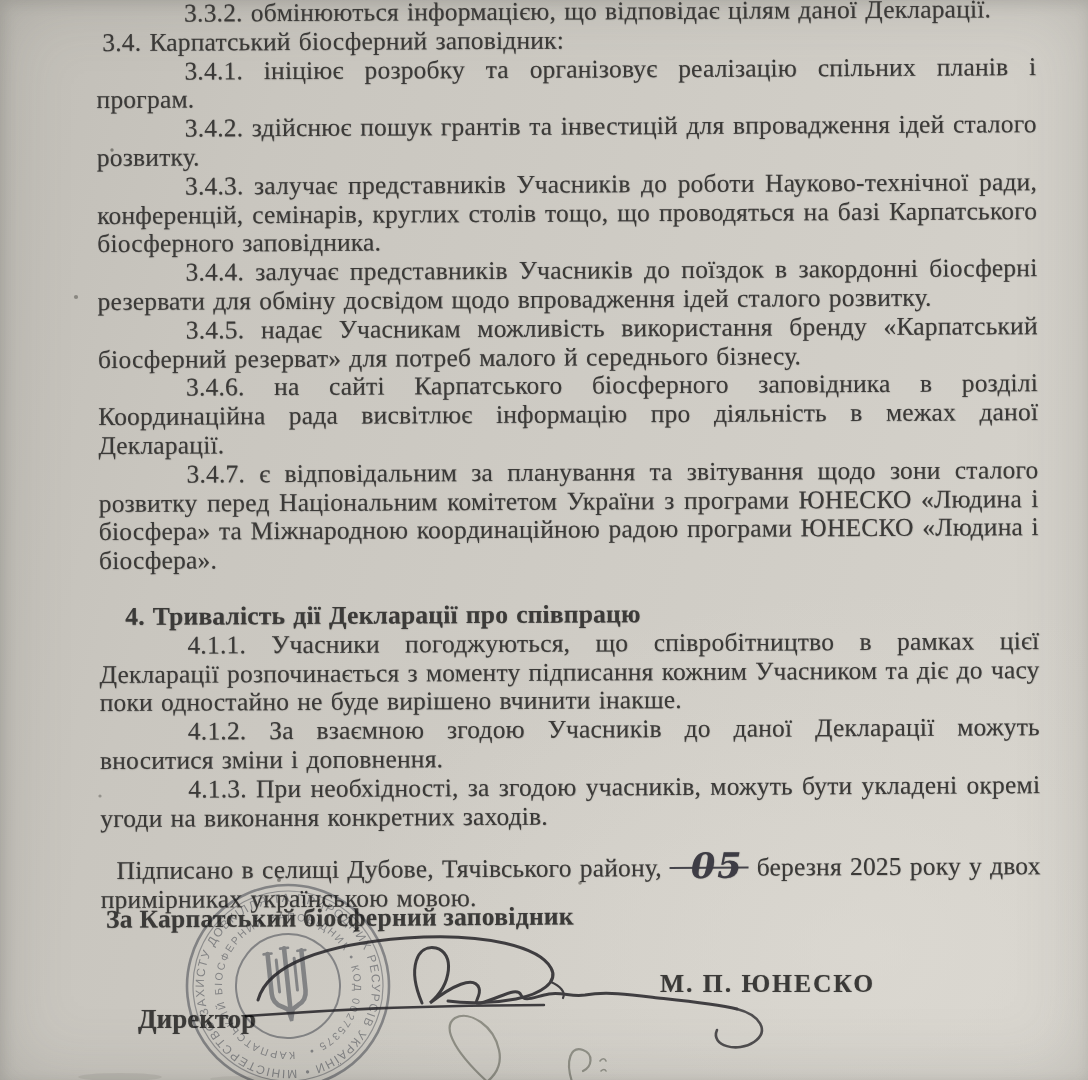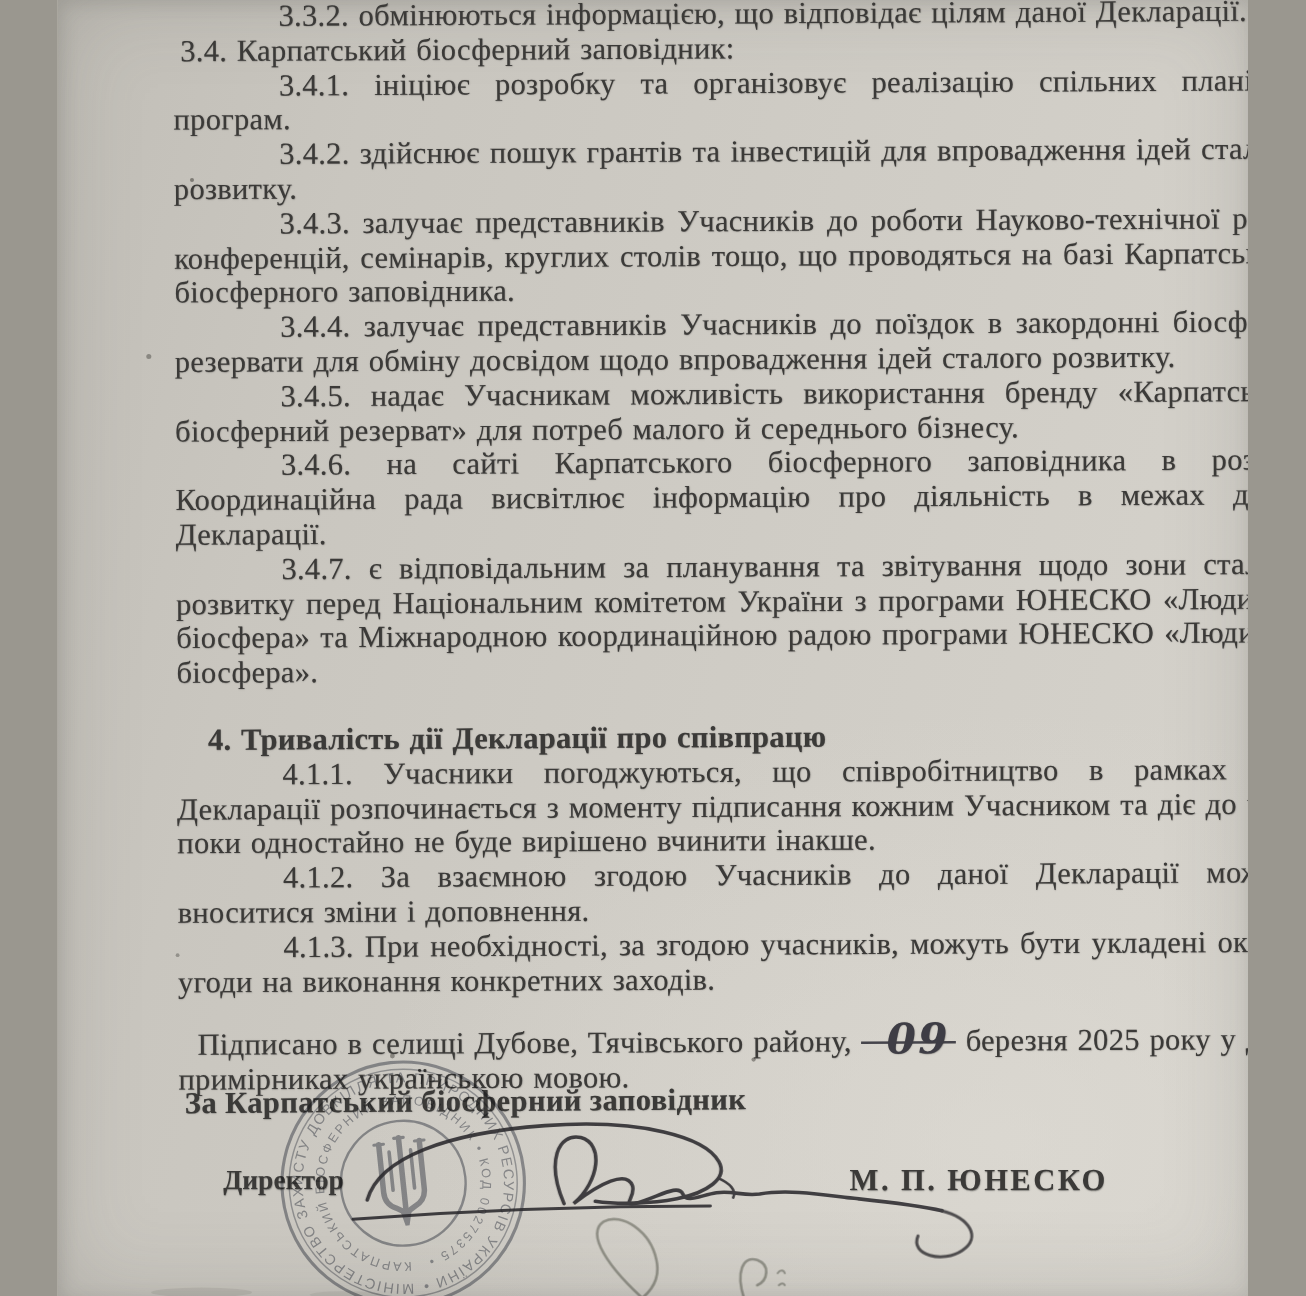--- a/index.html
+++ b/index.html
@@ -1,18 +1,18 @@
 <!DOCTYPE html>
 <html lang="uk"><head>
 <meta charset="utf-8">
 <style>
   html,body{margin:0;padding:0;background:#9a978f;}
   .page{
     position:relative;
-    width:992px;height:1080px;
+    width:1088px;height:1080px;
     margin:0 auto;
     overflow:hidden;
     background:
       radial-gradient(ellipse 900px 600px at 80% 88%, rgba(224,221,214,0.55) 0%, rgba(224,221,214,0) 60%),
       linear-gradient(104deg,#c1beb7 0%,#c9c6bf 22%,#cfccc5 55%,#d6d3cc 100%);
     box-shadow:inset 0 0 70px rgba(92,90,85,0.22), inset 3px 3px 14px rgba(80,78,73,0.18);
     font-family:"Liberation Serif","DejaVu Serif",serif;
     color:#3b3a38;
   }
   .doc{
@@ -47,22 +47,22 @@
     pointer-events:none;
     text-shadow:0.3px 0.3px 1px rgba(58,57,55,0.5);
     margin-left:42px;
   }
   .on-behalf{
     position:absolute;left:64px;top:903px;
     font-size:25.5px;font-weight:bold;letter-spacing:0.3px;
     transform:rotate(-0.4deg);
   }
   .role{
-    position:absolute;left:96px;top:971px;
-    font-size:23px;font-weight:bold;
+    position:absolute;left:96px;top:1004px;
+    font-size:27px;font-weight:bold;
   }
   .signer-name{
     position:absolute;left:618px;top:969px;
     font-size:25.5px;font-weight:bold;letter-spacing:2px;
   }
   .overlay{
     position:absolute;left:0;top:0;
     mix-blend-mode:multiply;
     pointer-events:none;
   }
@@ -86,21 +86,21 @@
     <p class="para">3.4.5. надає Учасникам можливість використання бренду «Карпатський біосферний резерват» для потреб малого й середнього бізнесу.</p>
     <p class="para">3.4.6. на сайті Карпатського біосферного заповідника в розділі Координаційна рада висвітлює інформацію про діяльність в межах даної Декларації.</p>
     <p class="para">3.4.7. є відповідальним за планування та звітування щодо зони сталого розвитку перед Національним комітетом України з програми ЮНЕСКО «Людина і біосфера» та Міжнародною координаційною радою програми ЮНЕСКО «Людина і біосфера».</p>
 
     <h2 class="sec-heading">4. Тривалість дії Декларації про співпрацю</h2>
 
     <p class="para">4.1.1. Учасники погоджуються, що співробітництво в рамках цієї Декларації розпочинається з моменту підписання кожним Учасником та діє до часу поки одностайно не буде вирішено вчинити інакше.</p>
     <p class="para">4.1.2. За взаємною згодою Учасників до даної Декларації можуть вноситися зміни і доповнення.</p>
     <p class="para">4.1.3. При необхідності, за згодою учасників, можуть бути укладені окремі угоди на виконання конкретних заходів.</p>
 
-    <p class="para signed"><span>Підписано в селищі Дубове, Тячівського району, </span><span class="hand-day">09</span><span> березня  2025 року у двох примірниках українською мовою.</span></p>
+    <p class="para signed"><span>Підписано в селищі Дубове, Тячівського району, </span><span class="hand-day">05</span><span> березня  2025 року у двох примірниках українською мовою.</span></p>
   </div>
 
   <div class="sign-block">
     <div class="on-behalf">За Карпатський біосферний заповідник</div>
     <div class="role">Директор</div>
     <div class="signer-name">М. П. ЮНЕСКО</div>
   </div>
 
   <svg class="overlay" width="1088" height="1080" viewBox="0 0 1088 1080" aria-hidden="true">
     <defs>

